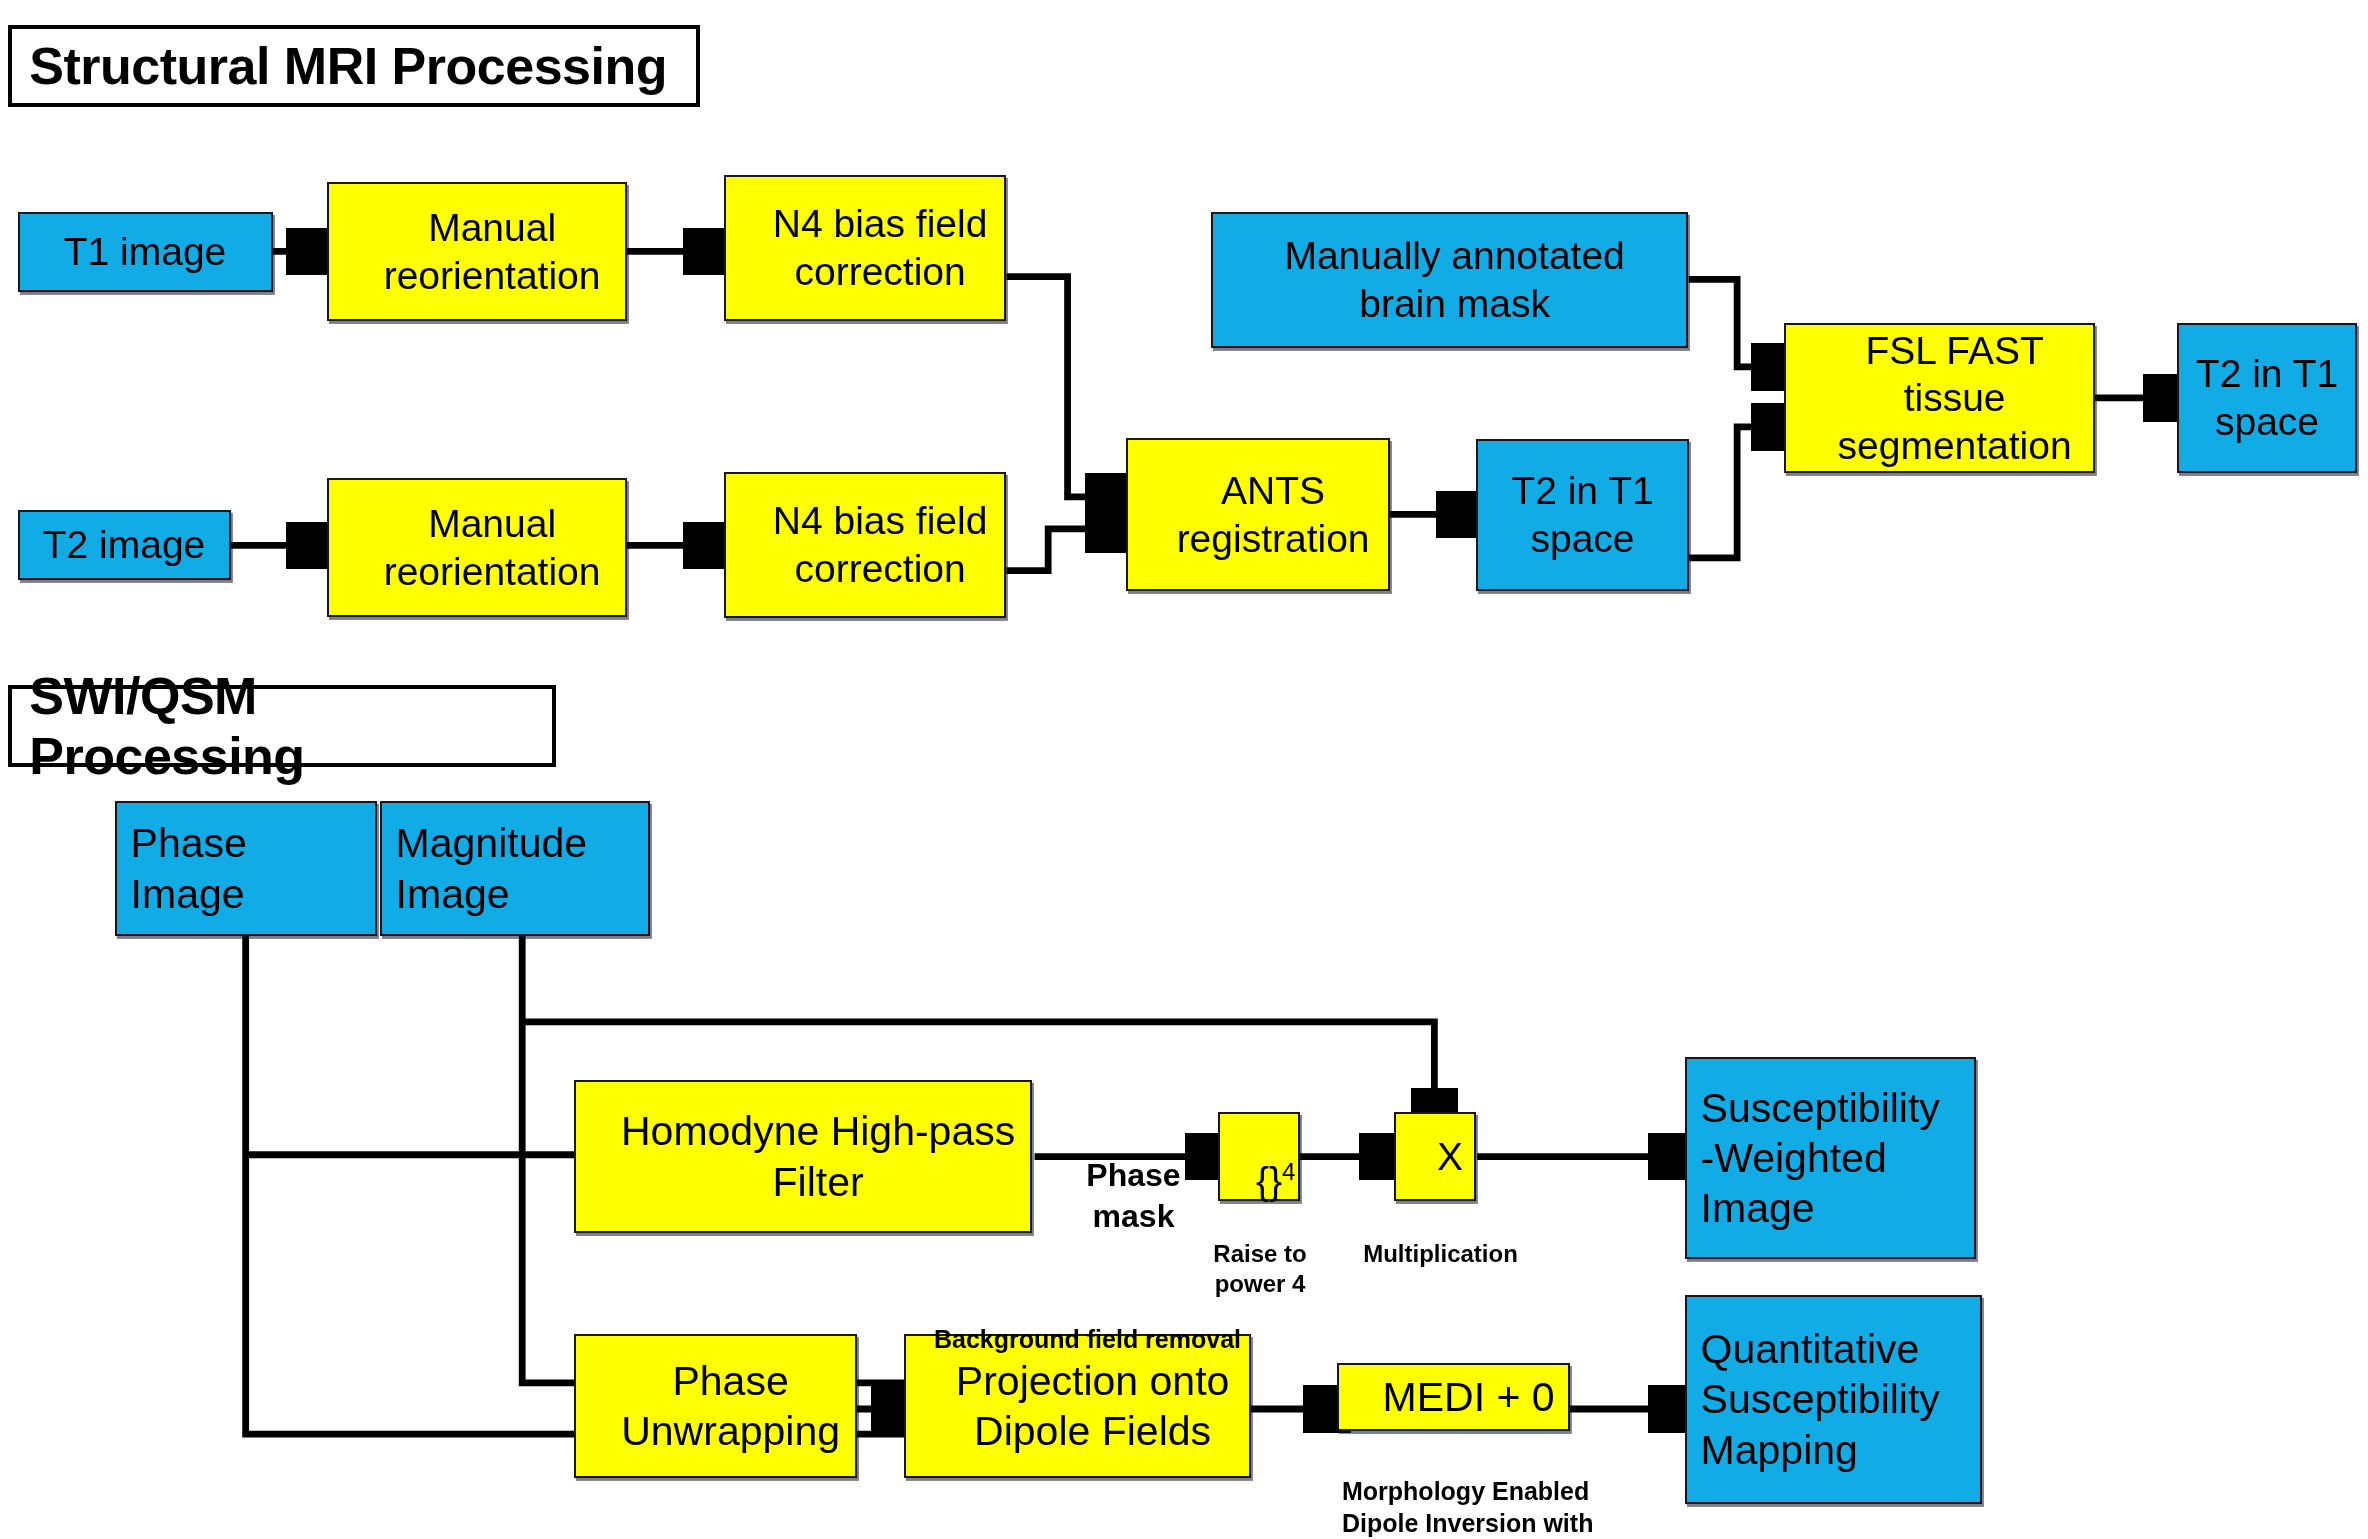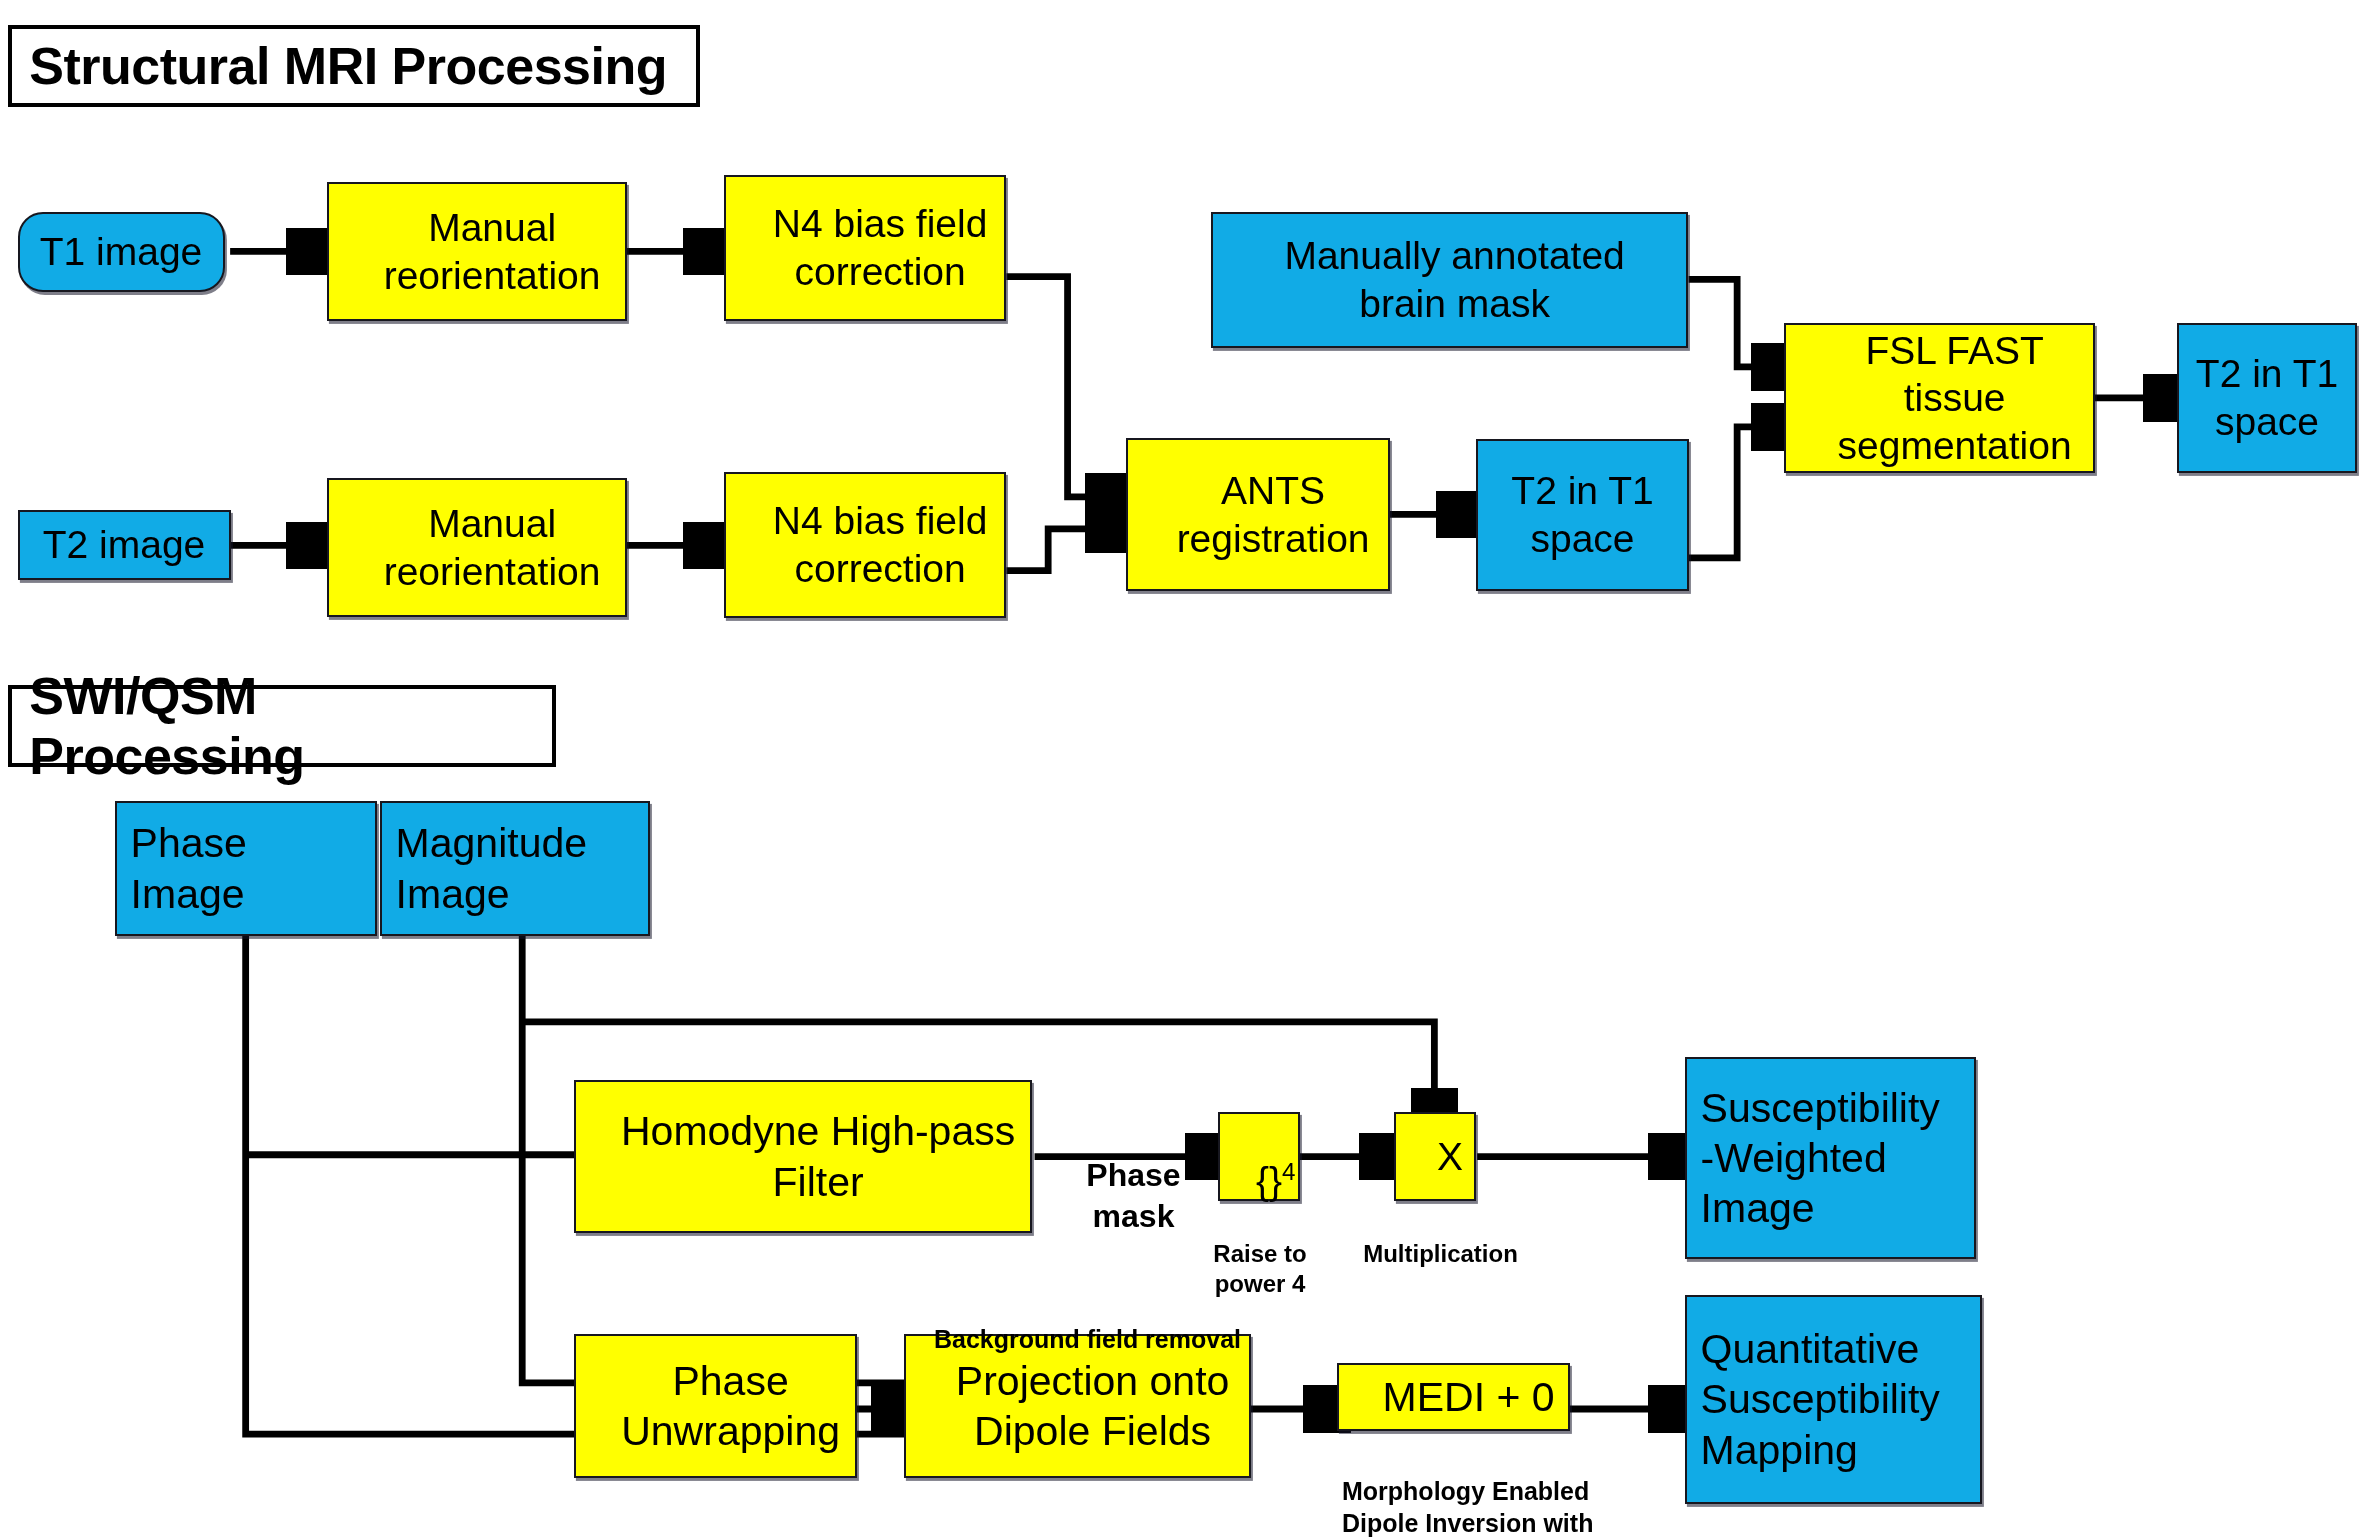--- a/index.html
+++ b/index.html
@@ -101,21 +101,21 @@
 
     <line x1="1522" y1="1192" x2="1730" y2="1192" marker-end="url(#ah)"></line>
 
     <line x1="883" y1="1452" x2="930" y2="1452" marker-end="url(#ah)"></line>
 
     <line x1="1285" y1="1452" x2="1375" y2="1452" marker-end="url(#ah)"></line>
 
     <line x1="1616" y1="1452" x2="1730" y2="1452" marker-end="url(#ah)"></line>
   </svg>
 
-  <div class="node blue" style="left:17.5px;top:212px;width:207px;height:80px;font-size:39px;border-radius:25px;">
+  <div class="node blue" style="left:17.5px;top:212px;width:255px;height:80px;font-size:39px;">
     <span class="lbl">T1 image</span>
   </div>
 
   <div class="node yellow" style="left:327px;top:182px;width:300px;height:139px;font-size:39px;">
     <span class="lbl">Manual
 reorientation</span>
   </div>
 
   <div class="node yellow" style="left:724px;top:175px;width:282px;height:146px;font-size:39px;">
     <span class="lbl">N4 bias field

